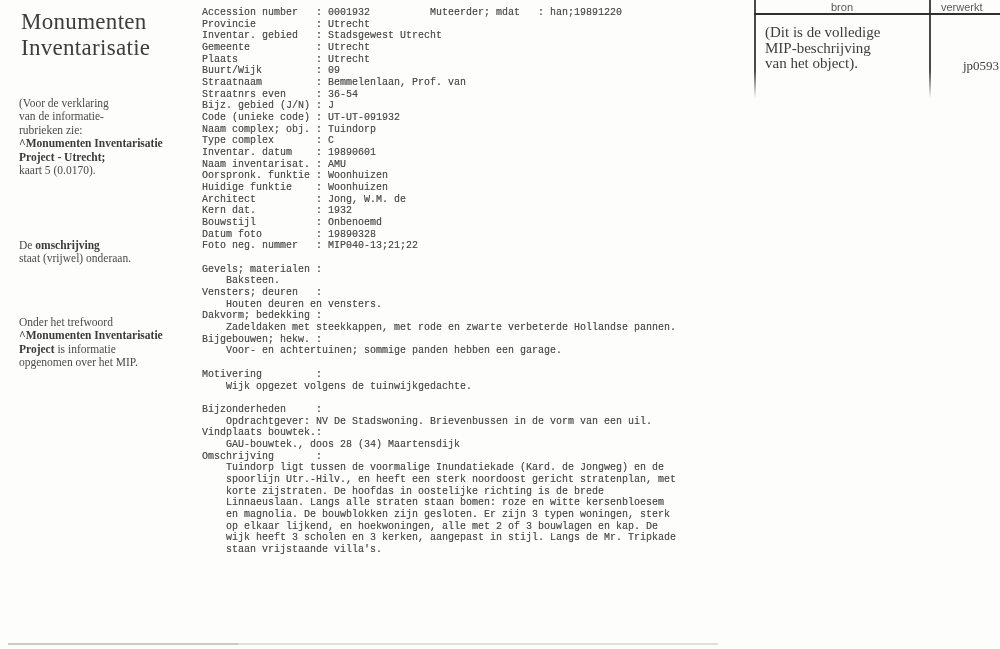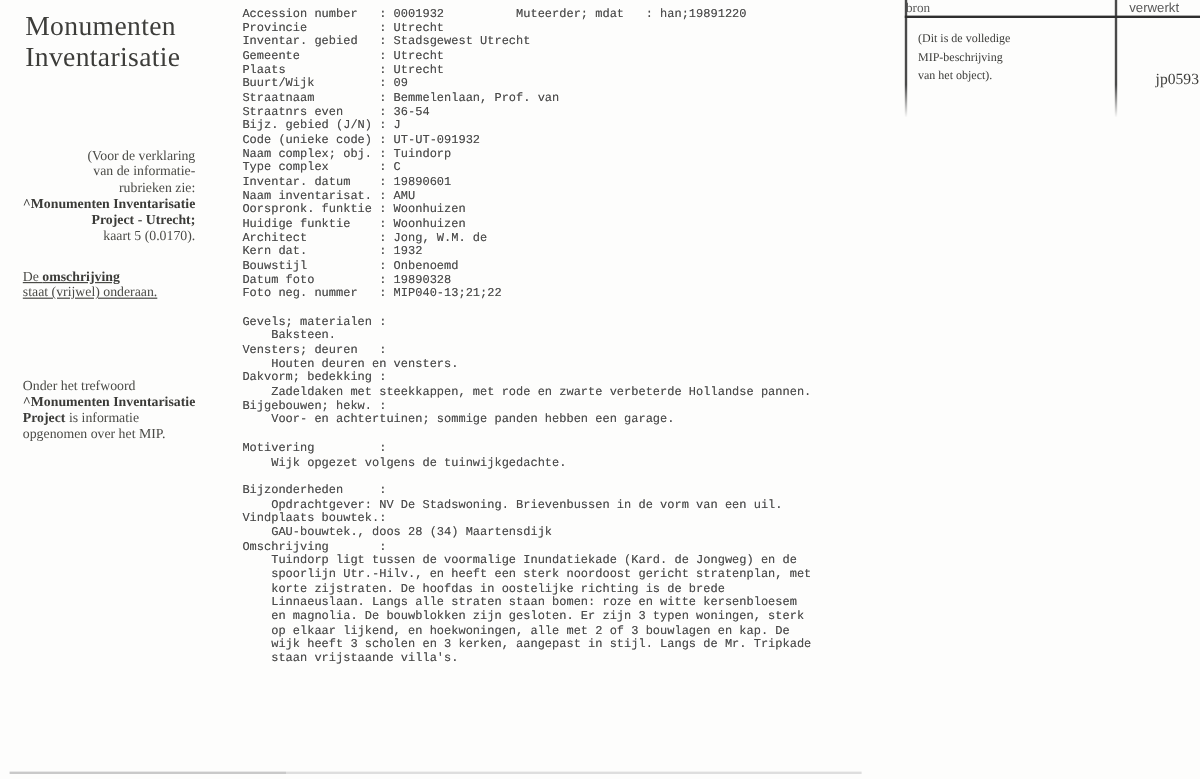--- a/index.html
+++ b/index.html
@@ -8,41 +8,41 @@
          font-family:"Liberation Serif", serif; }
   .page { position:absolute; inset:0; background:#fdfdfc; }
 
   
   .doc-title { position:absolute; left:21px; top:9px; font-size:23px;
                line-height:26px; font-weight:normal; color:#3d3d3a; letter-spacing:.3px; }
   .doc-title span { display:block; }
   .note { position:absolute; left:19px; font-size:11.5px; line-height:13.4px; color:#4a4a46; }
   .note .ln { display:block; }
   .note .b, .note b { font-weight:bold; color:#3b3b38; }
-  .note1 { top:124px;text-align:right; }
-  .note2 { top:225px;text-decoration:underline; }
+  .note1 { top:97px; }
+  .note2 { top:239px; }
   .note3 { top:316px; }
 
   
   .record-pre { position:absolute; left:202px; top:7px;
     font-family:"Liberation Mono","DejaVu Sans Mono",monospace;
     font-size:10px; line-height:11.67px; color:#4b4b4b;
     white-space:pre; text-shadow:0 0 .4px rgba(75,75,75,.55); }
 
   
   .tbl-rule-h   { position:absolute; left:754px; top:13px; width:246px; height:2px; background:#2f2f2f; }
   .tbl-rule-v   { position:absolute; top:0; width:2px; height:98px;
                   background:linear-gradient(#4a4a4a 72%, rgba(74,74,74,0)); }
   .tbl-rule-left{ left:754px; }
   .tbl-rule-mid { left:929px; }
   .th { position:absolute; top:1px; font-family:"Liberation Sans", sans-serif;
         font-size:11px; color:#595959; }
-  .th-bron { left:755px; width:174px; text-align:left;font-family:Liberation Serif, serif; }
+  .th-bron { left:755px; width:174px; text-align:center; }
   .th-verwerkt { left:941px; }
-  .bron-note { position:absolute; left:765px; top:25px; font-size:10px;
+  .bron-note { position:absolute; left:765px; top:25px; font-size:15px;
                line-height:15.6px; color:#3d3d3a; }
   .bron-note .ln { display:block; }
   .verwerkt-val { position:absolute; left:943px; top:58px; font-size:13px; color:#3d3d3a;margin-left:20px; }
 
   
   .bottom-rule  { position:absolute; left:8px; top:643px; width:710px; height:2px;
                   background:linear-gradient(90deg,#c9c9c9 0 230px,#dedede 230px 100%); }
 </style>
 </head>
 <body>

